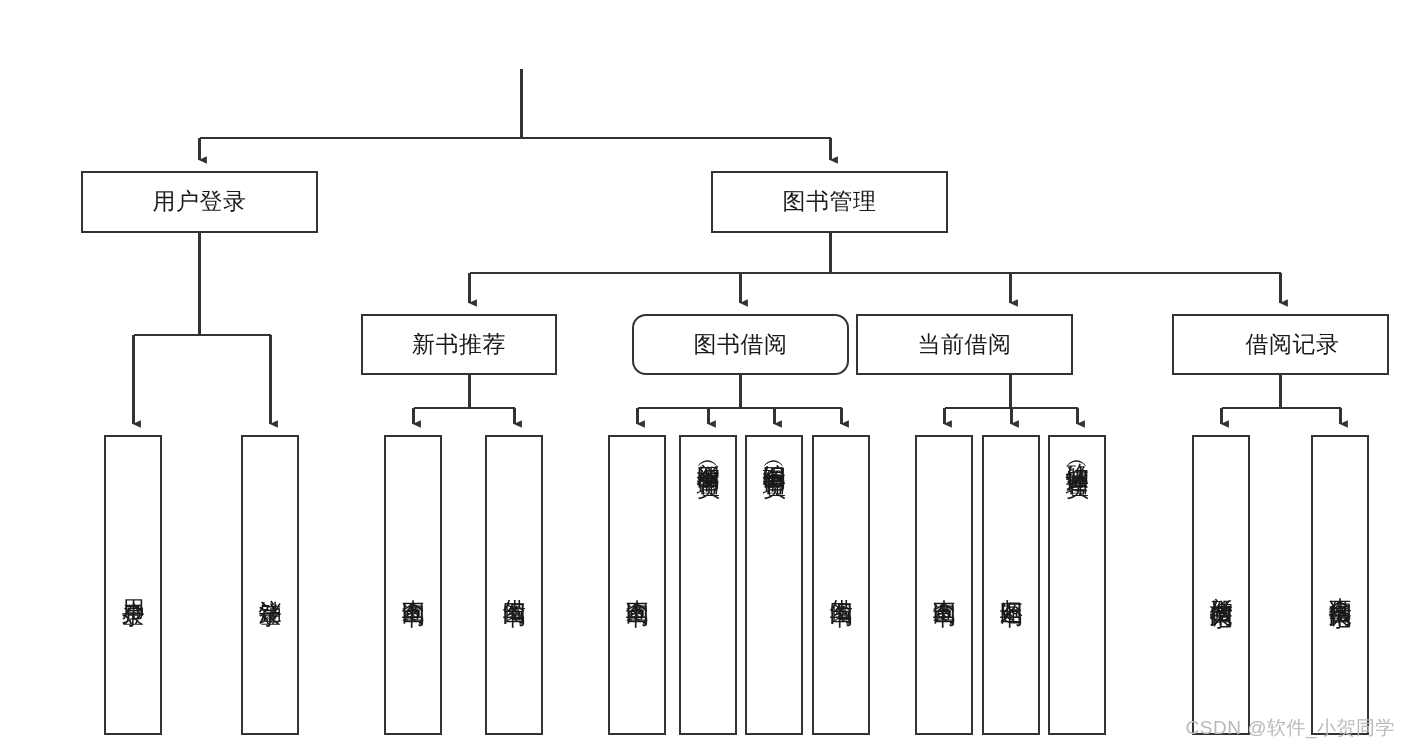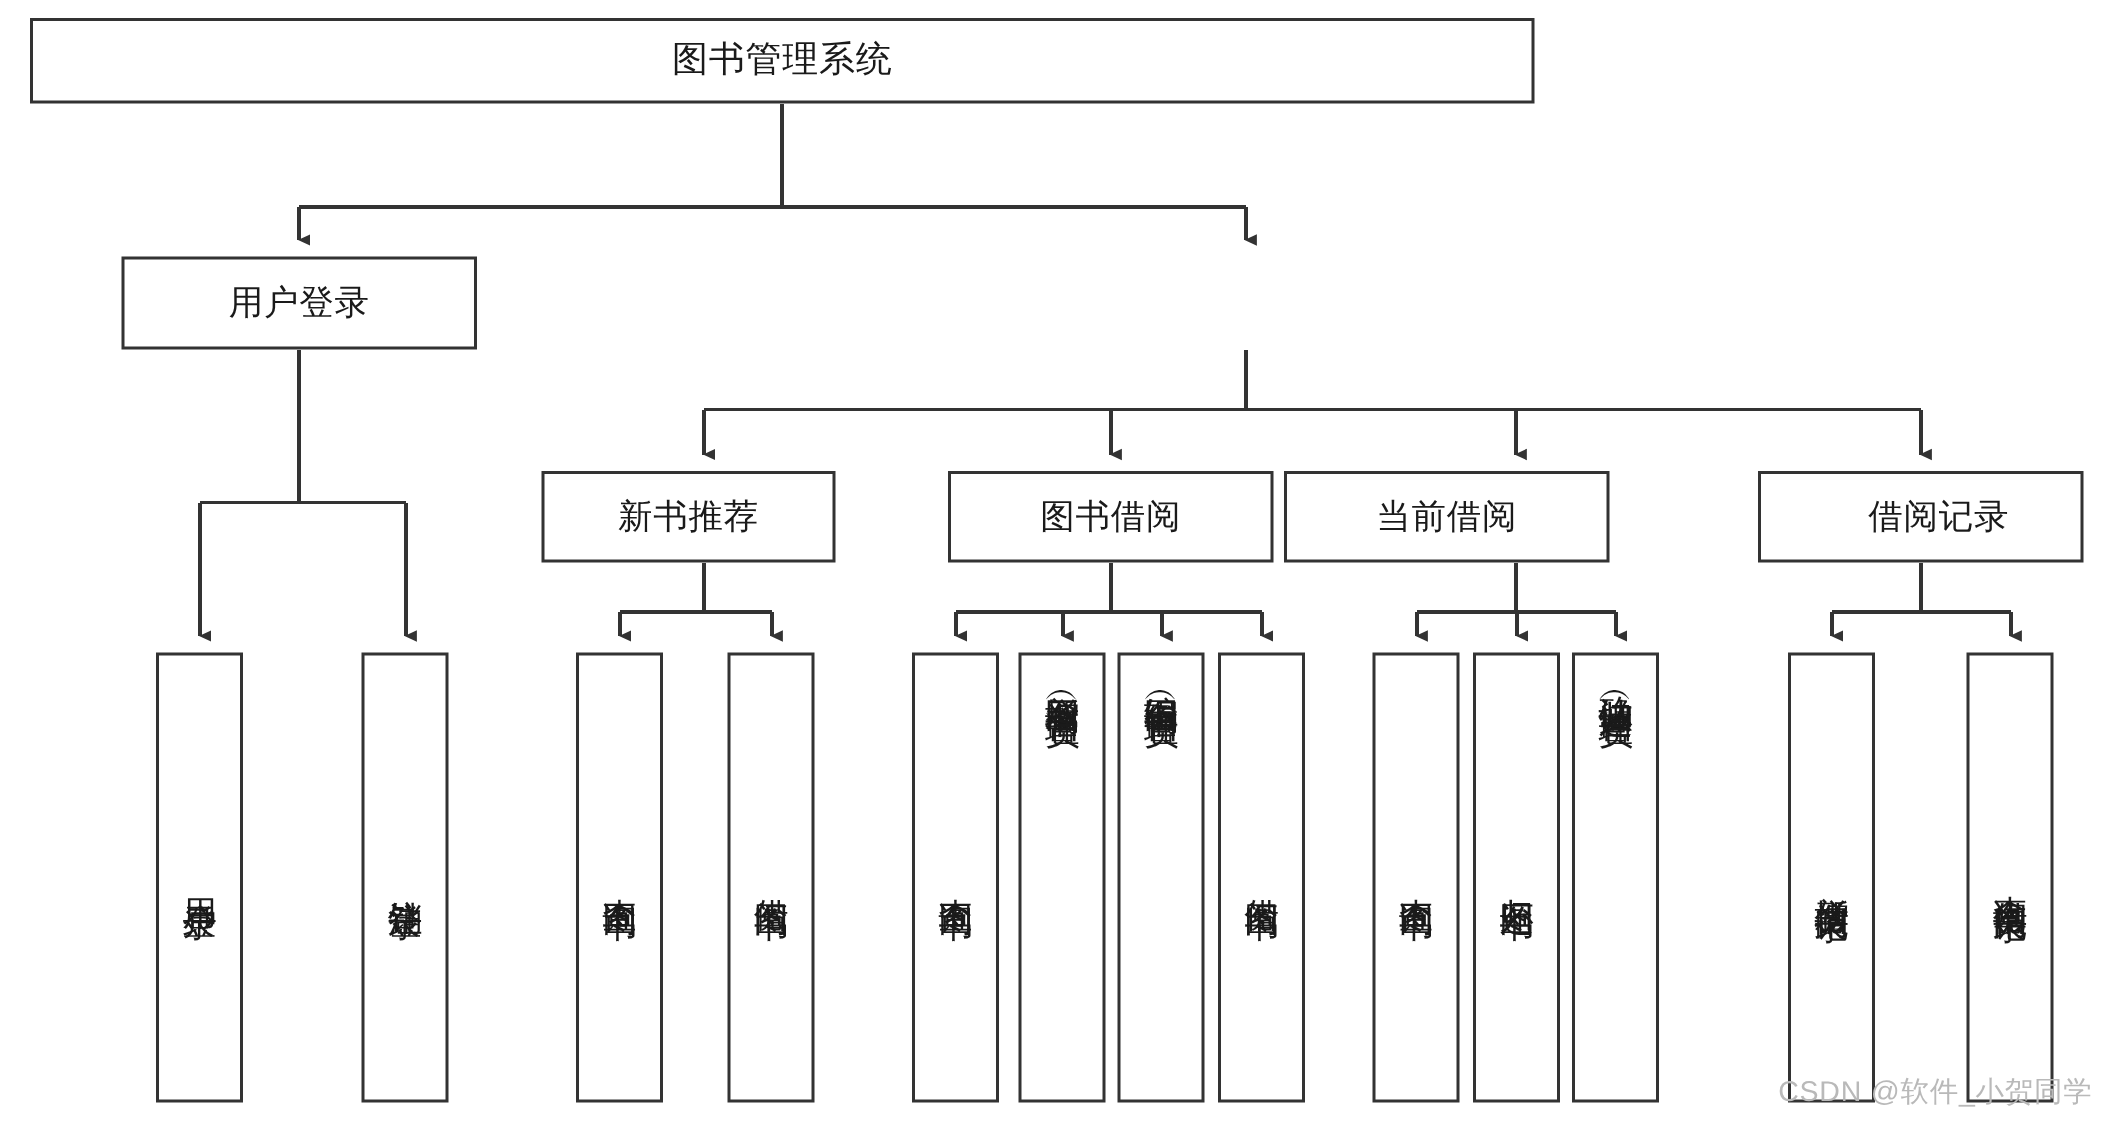--- a/index.html
+++ b/index.html
@@ -125,32 +125,32 @@
       <path d="M1011.5,408 L1011.5,424" marker-end="url(#arrowhead)"></path>
       <path d="M1077.5,408 L1077.5,424" marker-end="url(#arrowhead)"></path>
 
       <path d="M1280.5,375 L1280.5,408"></path>
       <path d="M1221.5,408 L1340.5,408"></path>
       <path d="M1221.5,408 L1221.5,424" marker-end="url(#arrowhead)"></path>
       <path d="M1340.5,408 L1340.5,424" marker-end="url(#arrowhead)"></path>
     </g>
   </svg>
 
-  <div class="node horizontal root" style="left:20px; top:12px; width:1003px; height:57px;">
-    <span class="node-label">图书管理系统</span>
-  </div>
 
   <div class="node horizontal" style="left:81px; top:171px; width:237px; height:62px;">
     <span class="node-label">用户登录</span>
+  </div>
+  <div class="node horizontal" style="left:711px; top:171px; width:237px; height:62px;">
+    <span class="node-label">图书管理</span>
   </div>
 
   <div class="node horizontal" style="left:361px; top:314px; width:196px; height:61px;">
     <span class="node-label">新书推荐</span>
   </div>
-  <div class="node horizontal" style="left:632px; top:314px; width:217px; height:61px;">
+  <div class="node horizontal" style="left:632px; top:314px; width:217px; height:61px;border-radius:14px;">
     <span class="node-label">图书借阅</span>
   </div>
   <div class="node horizontal" style="left:856px; top:314px; width:217px; height:61px;">
     <span class="node-label">当前借阅</span>
   </div>
   <div class="node horizontal" style="left:1172px; top:314px; width:217px; height:61px;padding-left:24px;">
     <span class="node-label">借阅记录</span>
   </div>
 
   <div class="node vertical" style="left:104px; top:435px; width:58px; height:300px; align-items:center; padding-top:0;">

